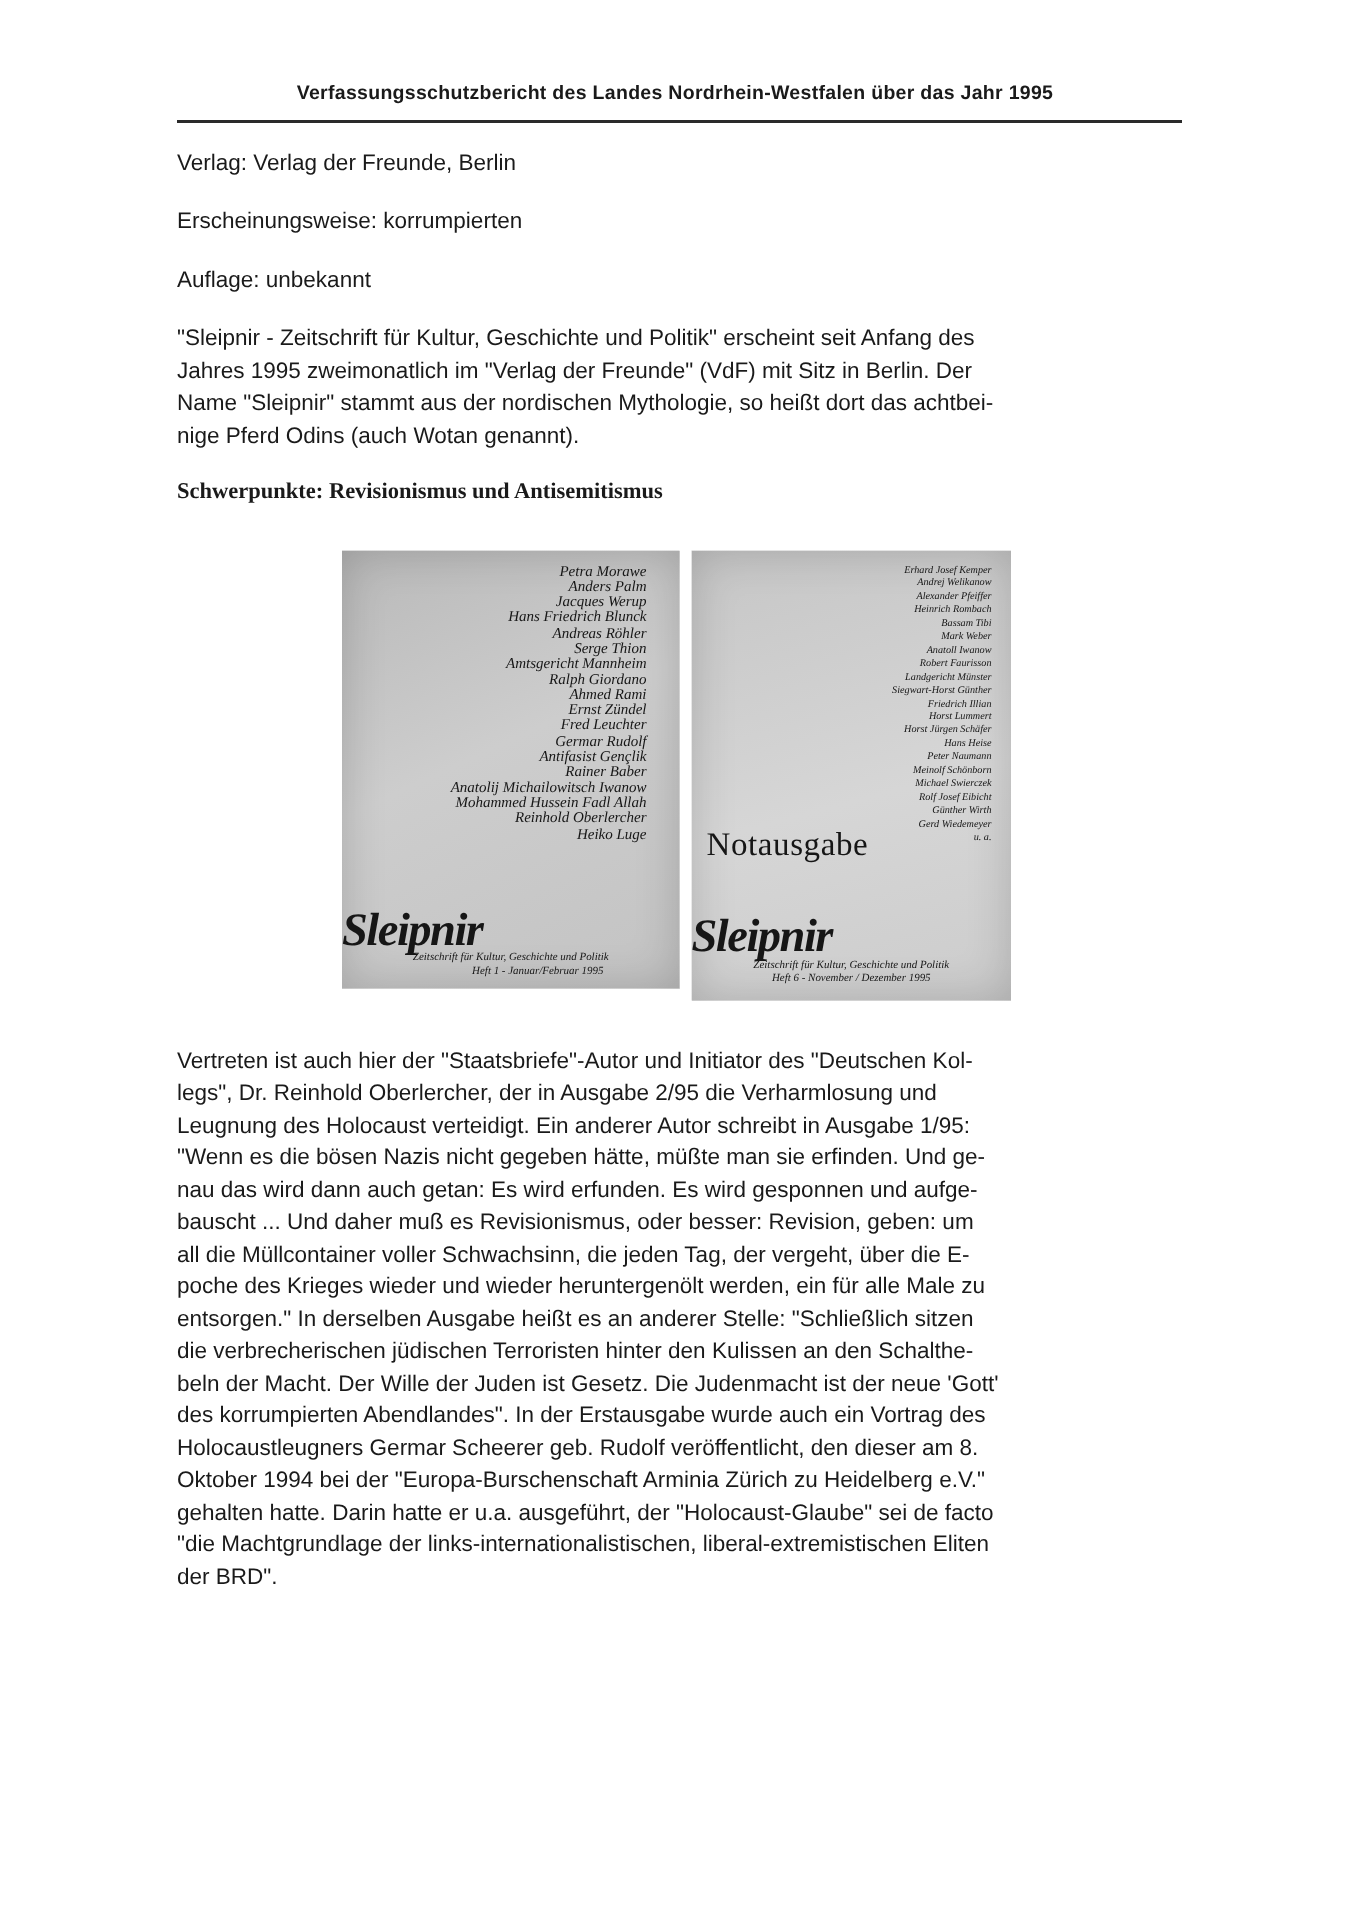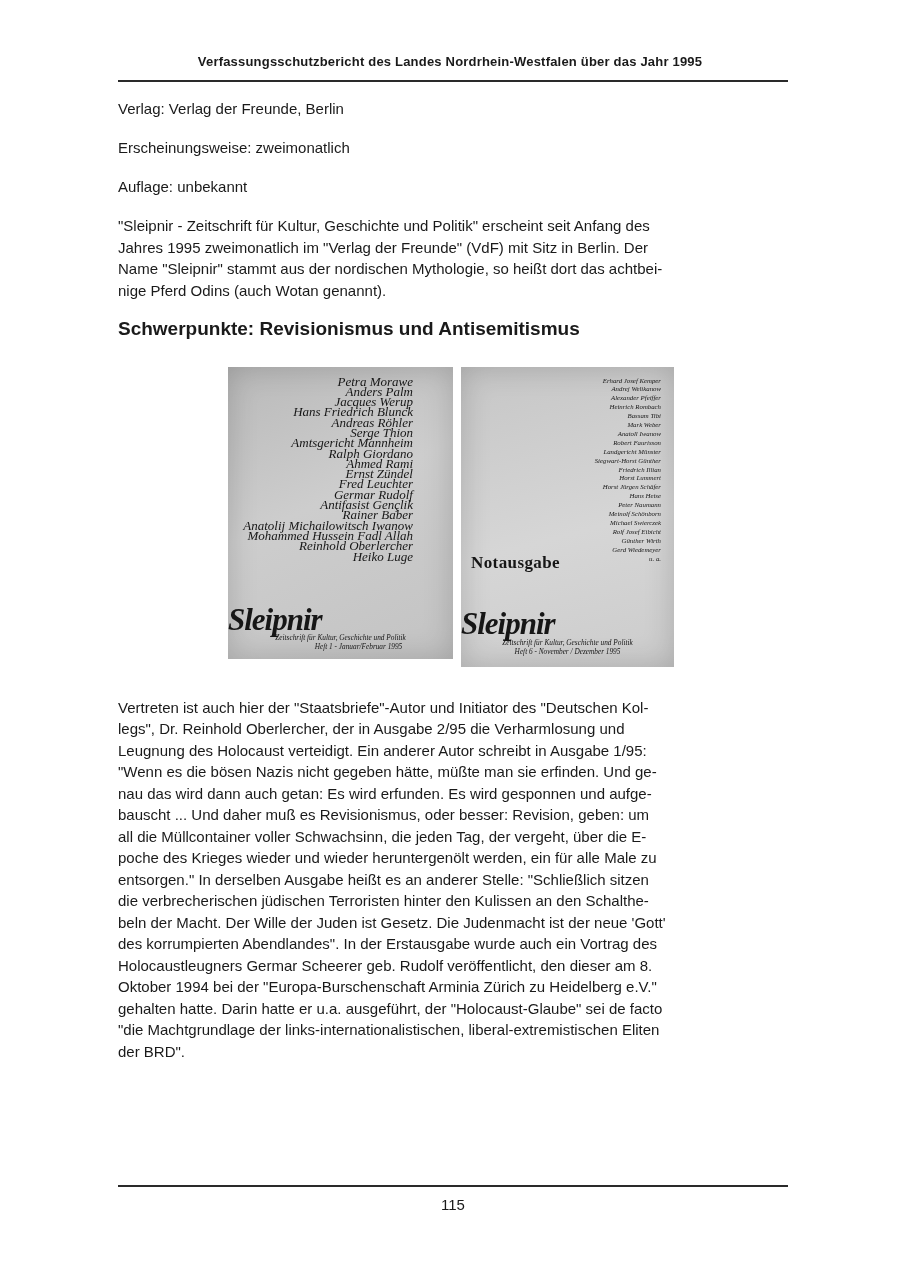--- a/index.html
+++ b/index.html
@@ -25,23 +25,24 @@
     margin: 11px 112px 0 118px;
     border-bottom: 2px solid #2a2a2a;
   }
 
   
   .content { padding: 16px 112px 0 118px; font-size: 15px; line-height: 21.5px; }
   .meta-line { margin-bottom: 17.5px; }
   .para { margin-bottom: 17px; }
   .prelines { white-space: pre-line; }
   .subheading {
-    font-size: 19px;
+    font-size: 15px;
     font-weight: bold;
     margin: 17px 0 21px 0;
+    font-family: Liberation Serif, serif;
   }
 
   
   .covers {
     display: flex;
     align-items: flex-start;
     gap: 8px;
     margin: 27px 0 30px 110px;
   }
   .cover {
@@ -57,27 +58,27 @@
   .cover-right {
     width: 213px; height: 300px;
     background: linear-gradient(165deg, #c6c6c6 0%, #d6d6d6 55%, #cccccc 100%);
   }
   .authors {
     position: absolute;
     top: 10px; left: 0; right: 0;
     text-align: right;
     font-style: italic;
   }
-  .cover-left .authors { font-size: 13px; line-height: 10.3px; padding-right: 40px; }
+  .cover-left .authors { font-size: 10px; line-height: 10.3px; padding-right: 22px; }
   .cover-right .authors { font-size: 6.8px; line-height: 8.9px; padding-right: 13px; }
   .notausgabe {
     position: absolute;
     bottom: 93px; left: 10px;
-    font-size: 17px;
-    font-weight: bold;
+    font-size: 22px;
+    font-weight: normal;
     letter-spacing: 0.4px;
   }
   .cover-title {
     position: absolute;
     left: 0; right: 0;
     text-align: left;
     font-size: 31px;
     font-weight: bold;
     font-style: italic;
     letter-spacing: -1px;
@@ -108,21 +109,21 @@
 <div class="page">
 
   <header class="doc-header">
     <div class="header-title">Verfassungsschutzbericht des Landes Nordrhein-Westfalen über das Jahr 1995</div>
     <div class="header-rule"></div>
   </header>
 
   <main class="content">
 
     <p class="meta-line">Verlag: Verlag der Freunde, Berlin</p>
-    <p class="meta-line">Erscheinungsweise: zweimonatlich</p>
+    <p class="meta-line">Erscheinungsweise: korrumpierten</p>
     <p class="meta-line">Auflage: unbekannt</p>
 
     <p class="para prelines">"Sleipnir - Zeitschrift für Kultur, Geschichte und Politik" erscheint seit Anfang des
 Jahres 1995 zweimonatlich im "Verlag der Freunde" (VdF) mit Sitz in Berlin. Der
 Name "Sleipnir" stammt aus der nordischen Mythologie, so heißt dort das achtbei-
 nige Pferd Odins (auch Wotan genannt).</p>
 
     <h2 class="subheading">Schwerpunkte: Revisionismus und Antisemitismus</h2>
 
 
@@ -196,18 +197,14 @@
 des korrumpierten Abendlandes". In der Erstausgabe wurde auch ein Vortrag des
 Holocaustleugners Germar Scheerer geb. Rudolf veröffentlicht, den dieser am 8.
 Oktober 1994 bei der "Europa-Burschenschaft Arminia Zürich zu Heidelberg e.V."
 gehalten hatte. Darin hatte er u.a. ausgeführt, der "Holocaust-Glaube" sei de facto
 "die Machtgrundlage der links-internationalistischen, liberal-extremistischen Eliten
 der BRD".</p>
 
 
   </main>
 
-  <footer class="doc-footer">
-    <div class="footer-rule"></div>
-    <div class="page-number">115</div>
-  </footer>
 
 </div>
 
 </body></html>

